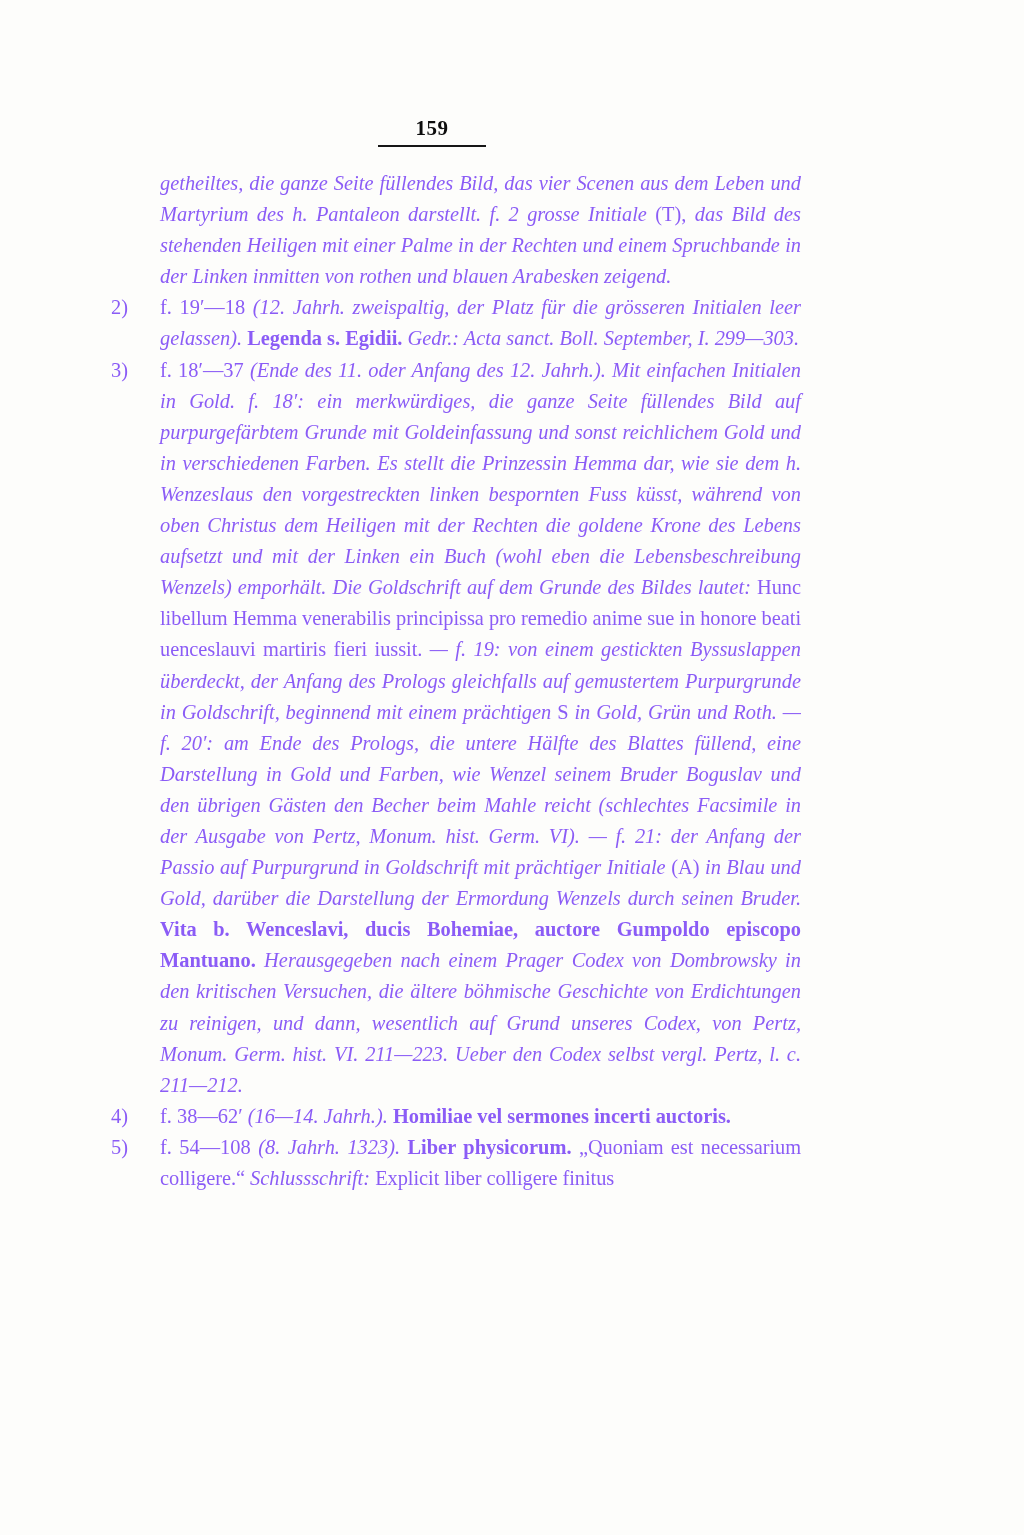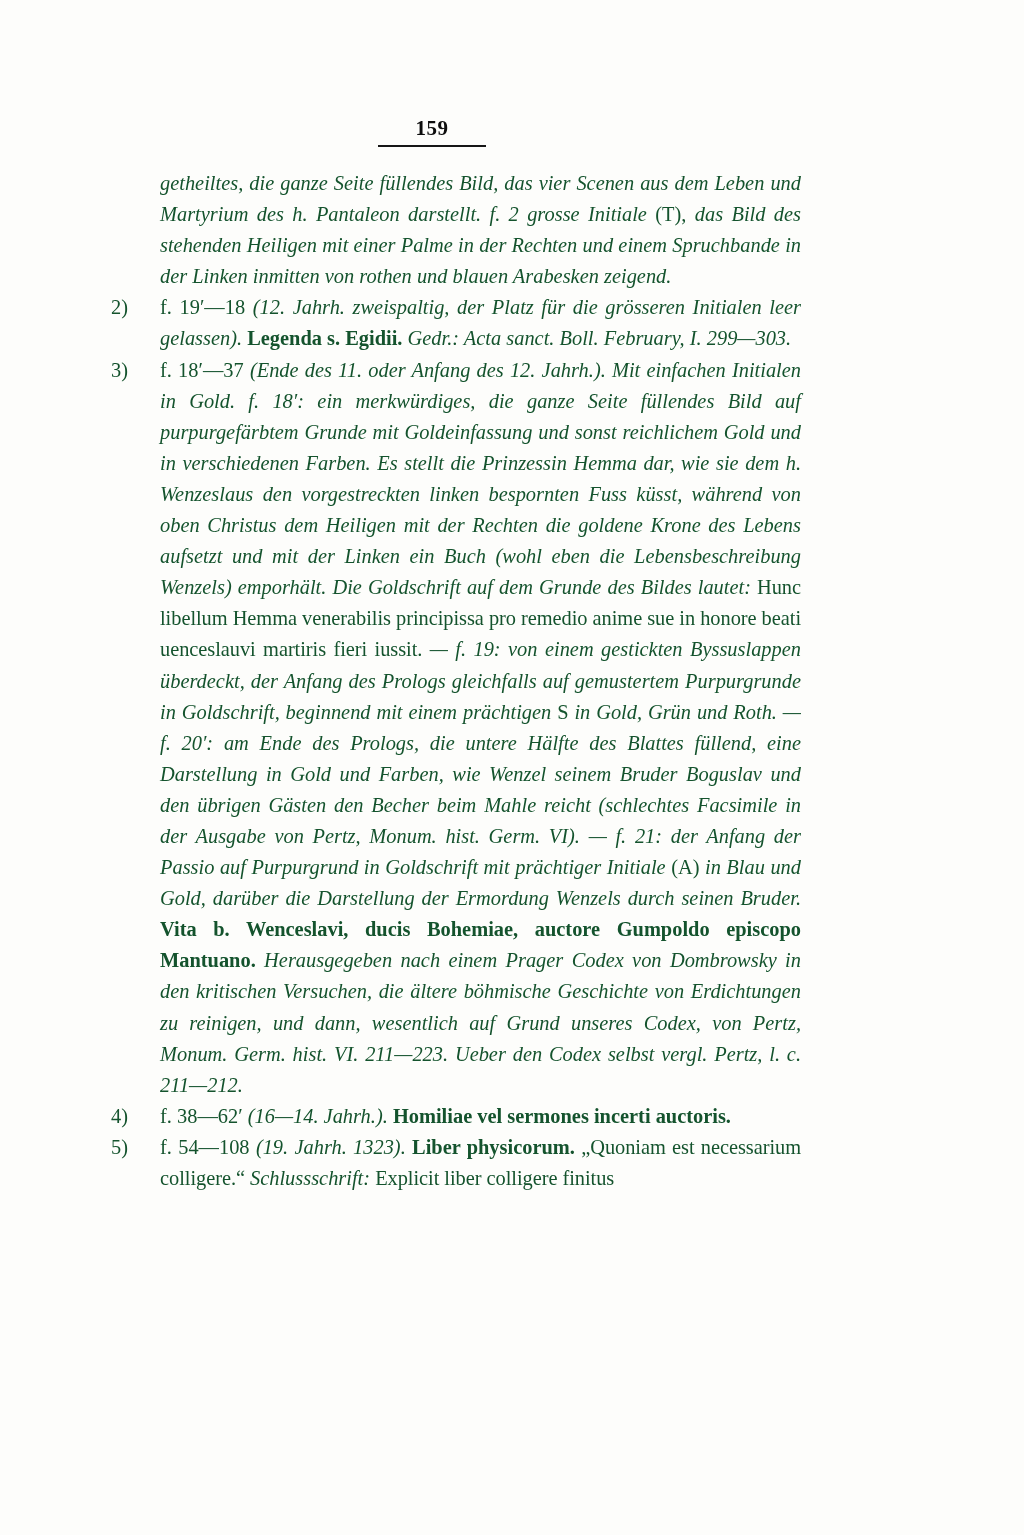--- a/index.html
+++ b/index.html
@@ -42,21 +42,21 @@
   
   .text-body {
     position: absolute;
     left: 111px;
     top: 168px;
     width: 690px;
     font-size: 20.4px;
     line-height: 31.1px;
     text-align: justify;
     text-justify: inter-word;
-    color: #14532d;
+    color: #8b5cf6;
   }
 
   .para {
     margin: 0;
     text-indent: 0;
   }
 
   
   .para-continuation {
     padding-left: 49px;
@@ -92,20 +92,20 @@
 <div class="page">
 
   <div class="folio-block">
     <div class="folio-number">159</div>
     <div class="folio-rule"></div>
   </div>
 
   <div class="text-body">
     <p class="para para-continuation"><span class="it">getheiltes, die ganze Seite füllendes Bild, das vier Scenen aus dem Leben und Martyrium des h. Pantaleon darstellt. f. 2 grosse Initiale</span><span class="rom"> (T), </span><span class="it">das Bild des stehenden Heiligen mit einer Palme in der Rechten und einem Spruchbande in der Linken inmitten von rothen und blauen Arabesken zeigend.</span></p>
     <div>
-        <p class="entry"><span class="marker">2)</span><span class="rom">f. 19′—18 </span><span class="it">(12. Jahrh. zweispaltig, der Platz für die grösseren Initialen leer gelassen). </span><span class="bd">Legenda s. Egidii. </span><span class="it">Gedr.: Acta sanct. Boll. February, I. 299—303.</span></p>
+        <p class="entry"><span class="marker">2)</span><span class="rom">f. 19′—18 </span><span class="it">(12. Jahrh. zweispaltig, der Platz für die grösseren Initialen leer gelassen). </span><span class="bd">Legenda s. Egidii. </span><span class="it">Gedr.: Acta sanct. Boll. September, I. 299—303.</span></p>
         <p class="entry"><span class="marker">3)</span><span class="rom">f. 18′—37 </span><span class="it">(Ende des 11. oder Anfang des 12. Jahrh.). Mit einfachen Initialen in Gold. f. 18′: ein merkwürdiges, die ganze Seite füllendes Bild auf purpurgefärbtem Grunde mit Goldeinfassung und sonst reichlichem Gold und in verschiedenen Farben. Es stellt die Prinzessin Hemma dar, wie sie dem h. Wenzeslaus den vorgestreckten linken bespornten Fuss küsst, während von oben Christus dem Heiligen mit der Rechten die goldene Krone des Lebens aufsetzt und mit der Linken ein Buch (wohl eben die Lebensbeschreibung Wenzels) emporhält. Die Goldschrift auf dem Grunde des Bildes lautet: </span><span class="latin">Hunc libellum Hemma venerabilis principissa pro remedio anime sue in honore beati uenceslauvi martiris fieri iussit. </span><span class="it">— f. 19: von einem gestickten Byssuslappen überdeckt, der Anfang des Prologs gleichfalls auf gemustertem Purpurgrunde in Goldschrift, beginnend mit einem prächtigen</span><span class="rom"> S </span><span class="it">in Gold, Grün und Roth. — f. 20′: am Ende des Prologs, die untere Hälfte des Blattes füllend, eine Darstellung in Gold und Farben, wie Wenzel seinem Bruder Boguslav und den übrigen Gästen den Becher beim Mahle reicht (schlechtes Facsimile in der Ausgabe von Pertz, Monum. hist. Germ. VI). — f. 21: der Anfang der Passio auf Purpurgrund in Goldschrift mit prächtiger Initiale</span><span class="rom"> (A) </span><span class="it">in Blau und Gold, darüber die Darstellung der Ermordung Wenzels durch seinen Bruder. </span><span class="bd">Vita b. Wenceslavi, ducis Bohemiae, auctore Gumpoldo episcopo Mantuano. </span><span class="it">Herausgegeben nach einem Prager Codex von Dombrowsky in den kritischen Versuchen, die ältere böhmische Geschichte von Erdichtungen zu reinigen, und dann, wesentlich auf Grund unseres Codex, von Pertz, Monum. Germ. hist. VI. 211—223. Ueber den Codex selbst vergl. Pertz, l. c. 211—212.</span></p>
         <p class="entry"><span class="marker">4)</span><span class="rom">f. 38—62′ </span><span class="it">(16—14. Jahrh.). </span><span class="bd">Homiliae vel sermones incerti auctoris.</span></p>
-        <p class="entry"><span class="marker">5)</span><span class="rom">f. 54—108 </span><span class="it">(19. Jahrh. 1323). </span><span class="bd">Liber physicorum. </span><span class="latin">„Quoniam est necessarium colligere.“ </span><span class="it">Schlussschrift: </span><span class="latin">Explicit liber colligere finitus</span></p>
+        <p class="entry"><span class="marker">5)</span><span class="rom">f. 54—108 </span><span class="it">(8. Jahrh. 1323). </span><span class="bd">Liber physicorum. </span><span class="latin">„Quoniam est necessarium colligere.“ </span><span class="it">Schlussschrift: </span><span class="latin">Explicit liber colligere finitus</span></p>
       </div>
   </div>
 
 </div>
 
 </body></html>

